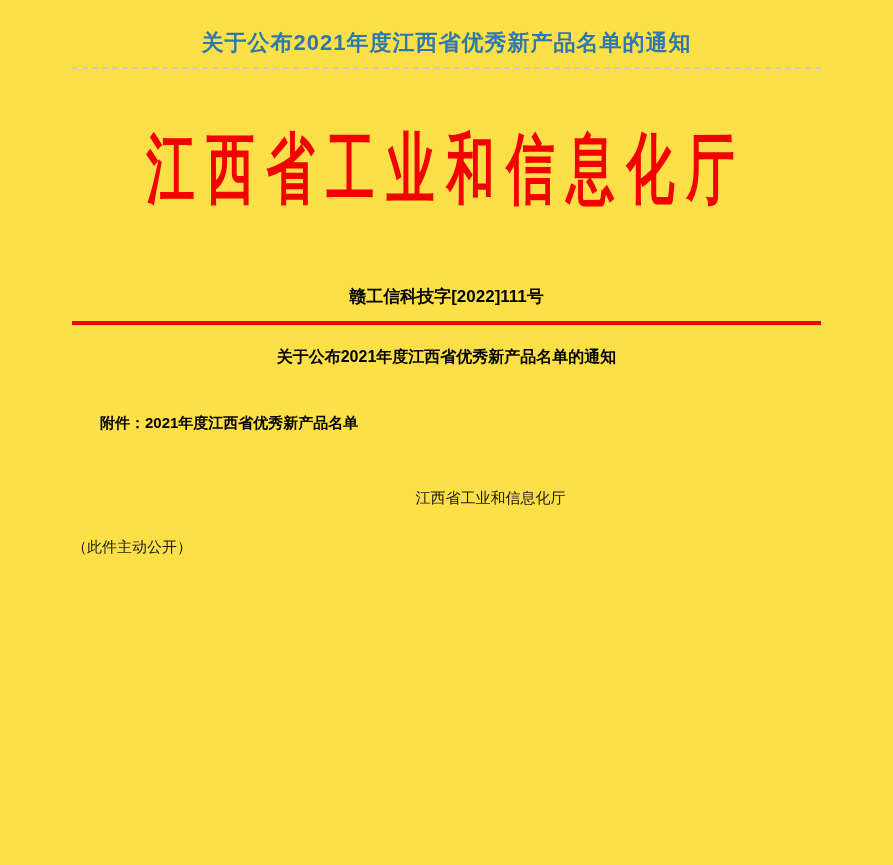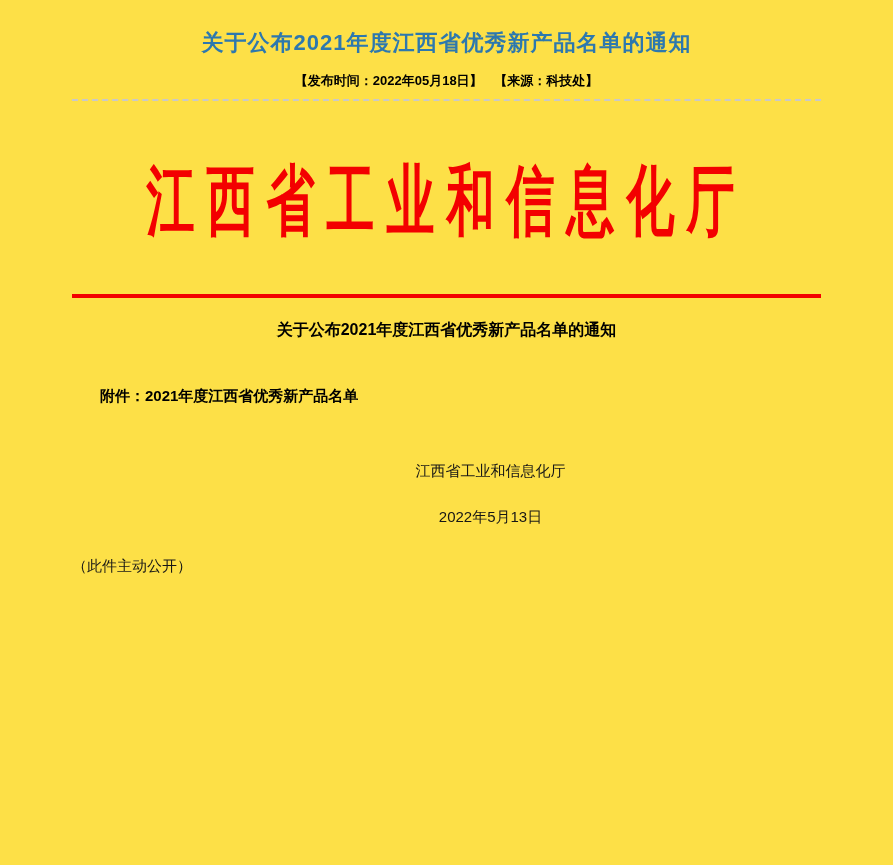--- a/index.html
+++ b/index.html
@@ -110,40 +110,36 @@
   }
 </style>
 </head>
 <body>
 
 <div class="page">
   <div class="content">
 
     <h1 class="page-title">关于公布2021年度江西省优秀新产品名单的通知</h1>
 
-    <div class="meta-line">
-      <span class="meta-seg">【发布时间：2022年05月18日】</span>
-      <span class="meta-seg">【来源：科技处】</span>
-    </div>
 
     <hr class="dashed-divider">
 
     <div class="letterhead-wrap">
       <div class="letterhead">江西省工业和信息化厅</div>
     </div>
 
+    <div class="doc-number">赣工信科技字[2022]111号</div>
 
     <div class="red-divider"></div>
 
     <div class="doc-title">关于公布2021年度江西省优秀新产品名单的通知</div>
 
 
     <p class="attachment-line">附件：2021年度江西省优秀新产品名单</p>
 
     <div class="sign-block">
       <div class="signer">江西省工业和信息化厅</div>
-      <div class="sign-date">2022年5月13日</div>
     </div>
 
     <p class="closing-note">（此件主动公开）</p>
 
   </div>
 </div>
 
 </body></html>

